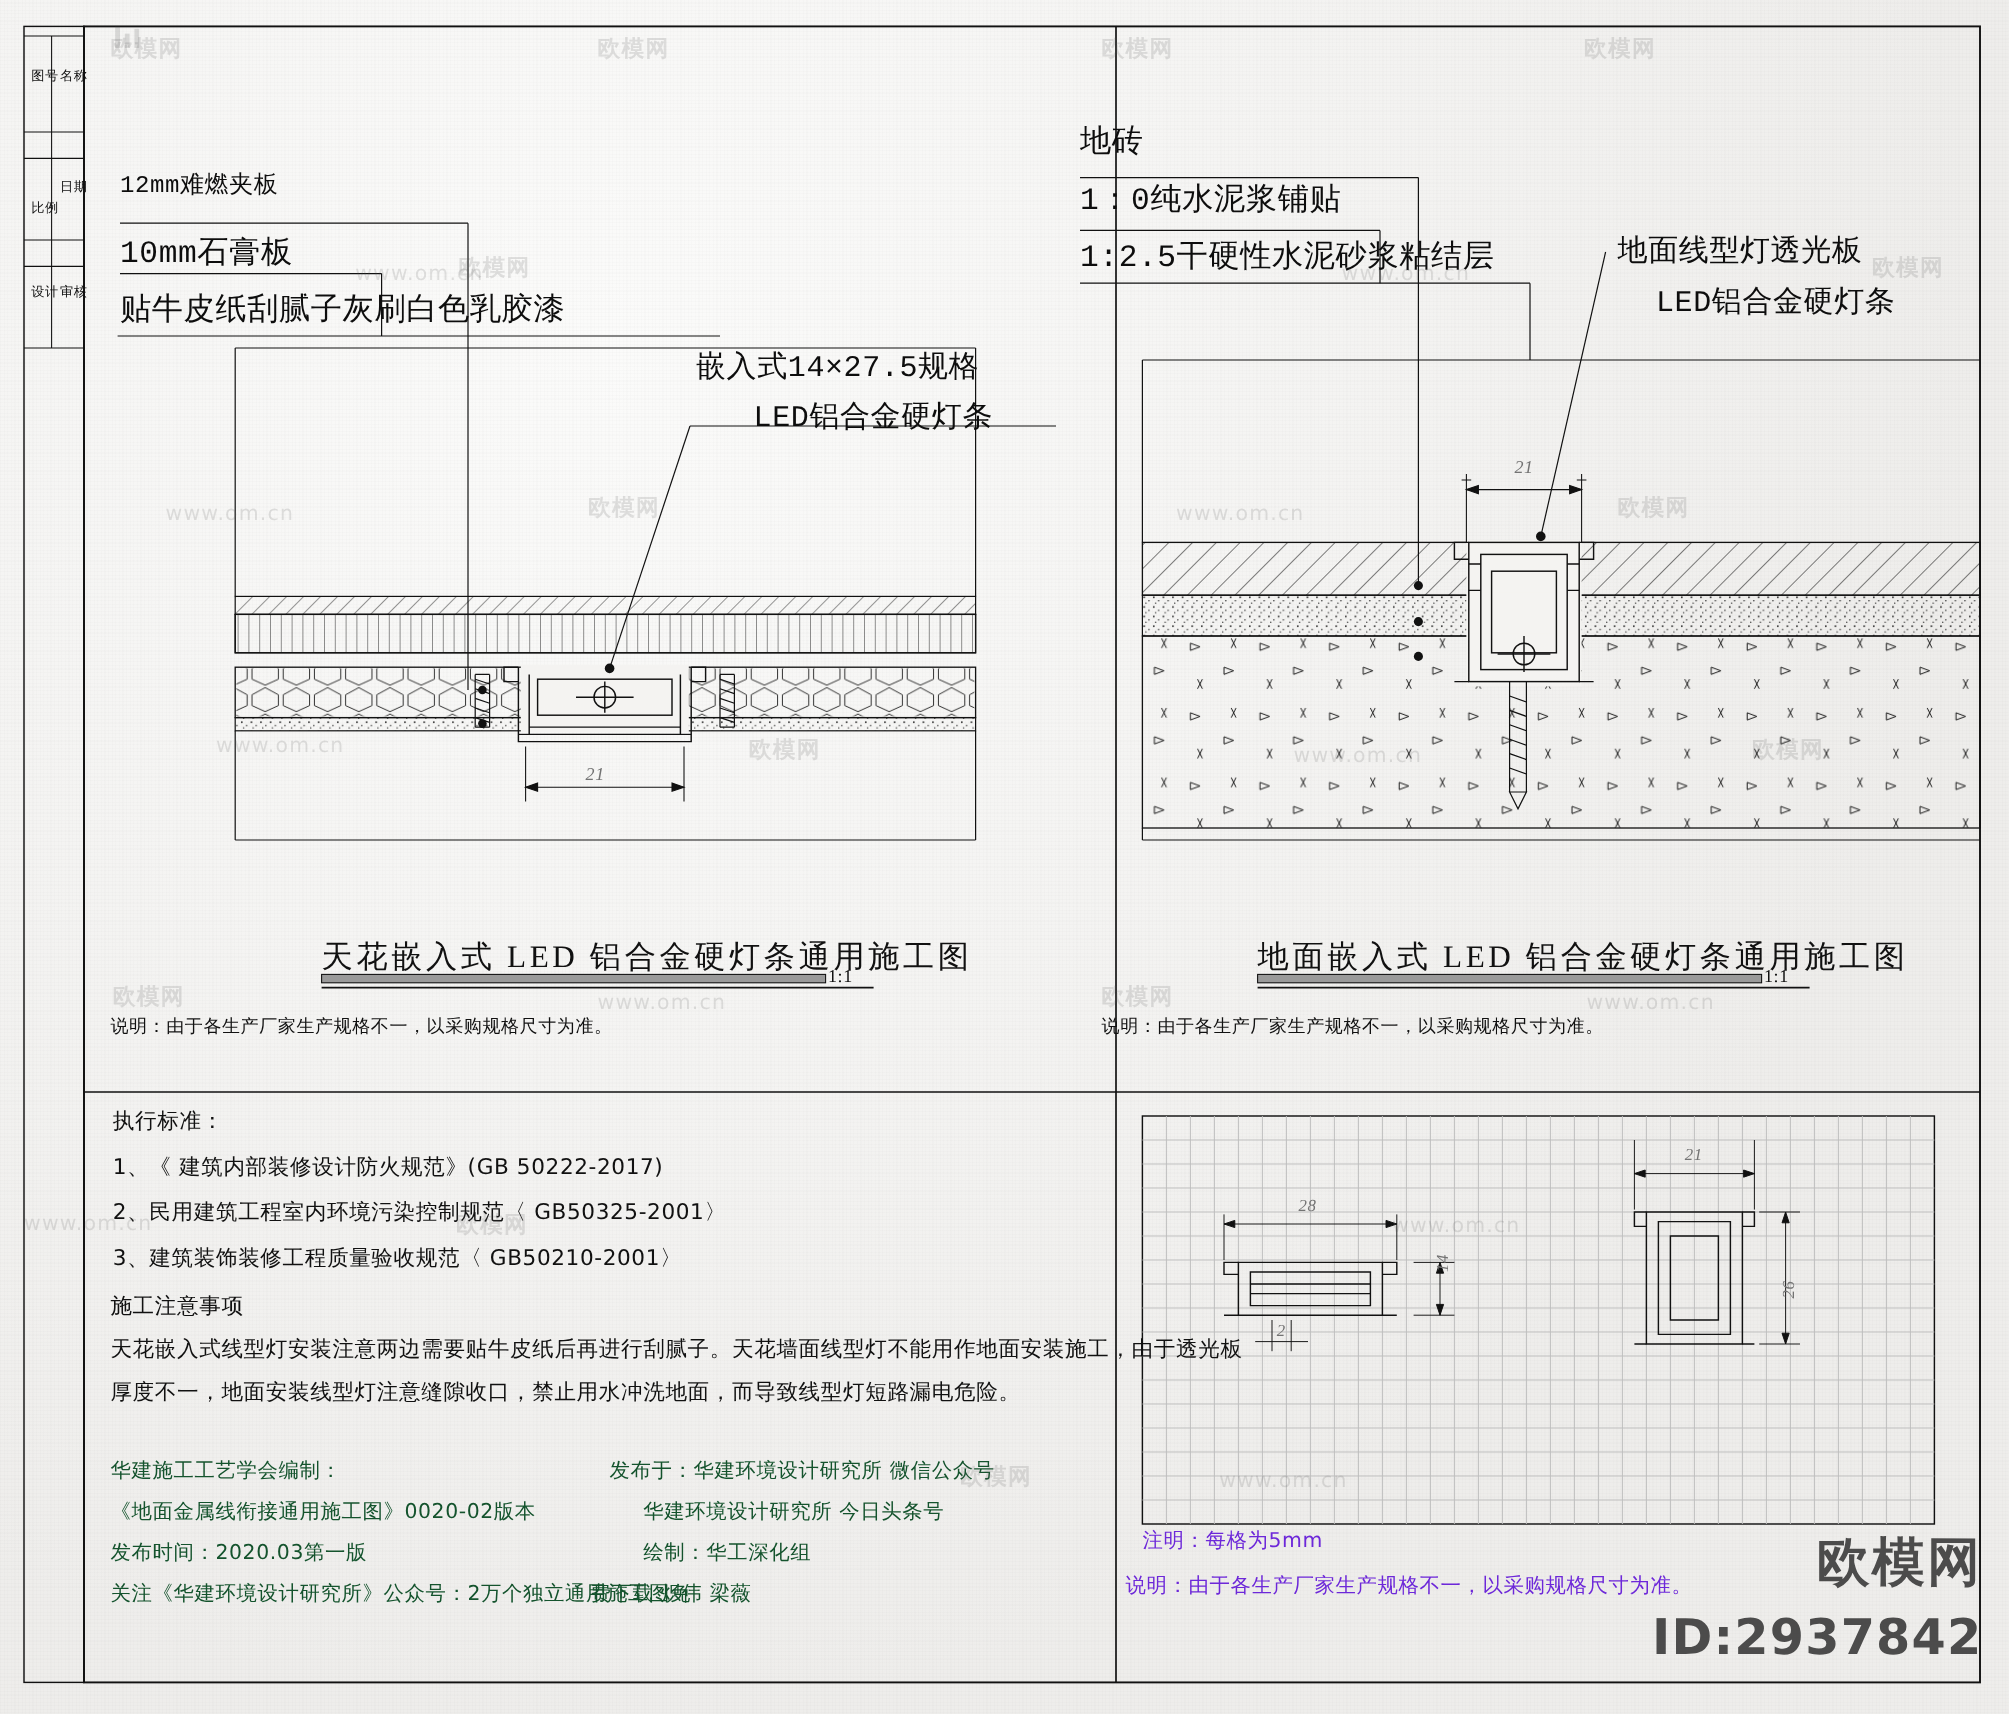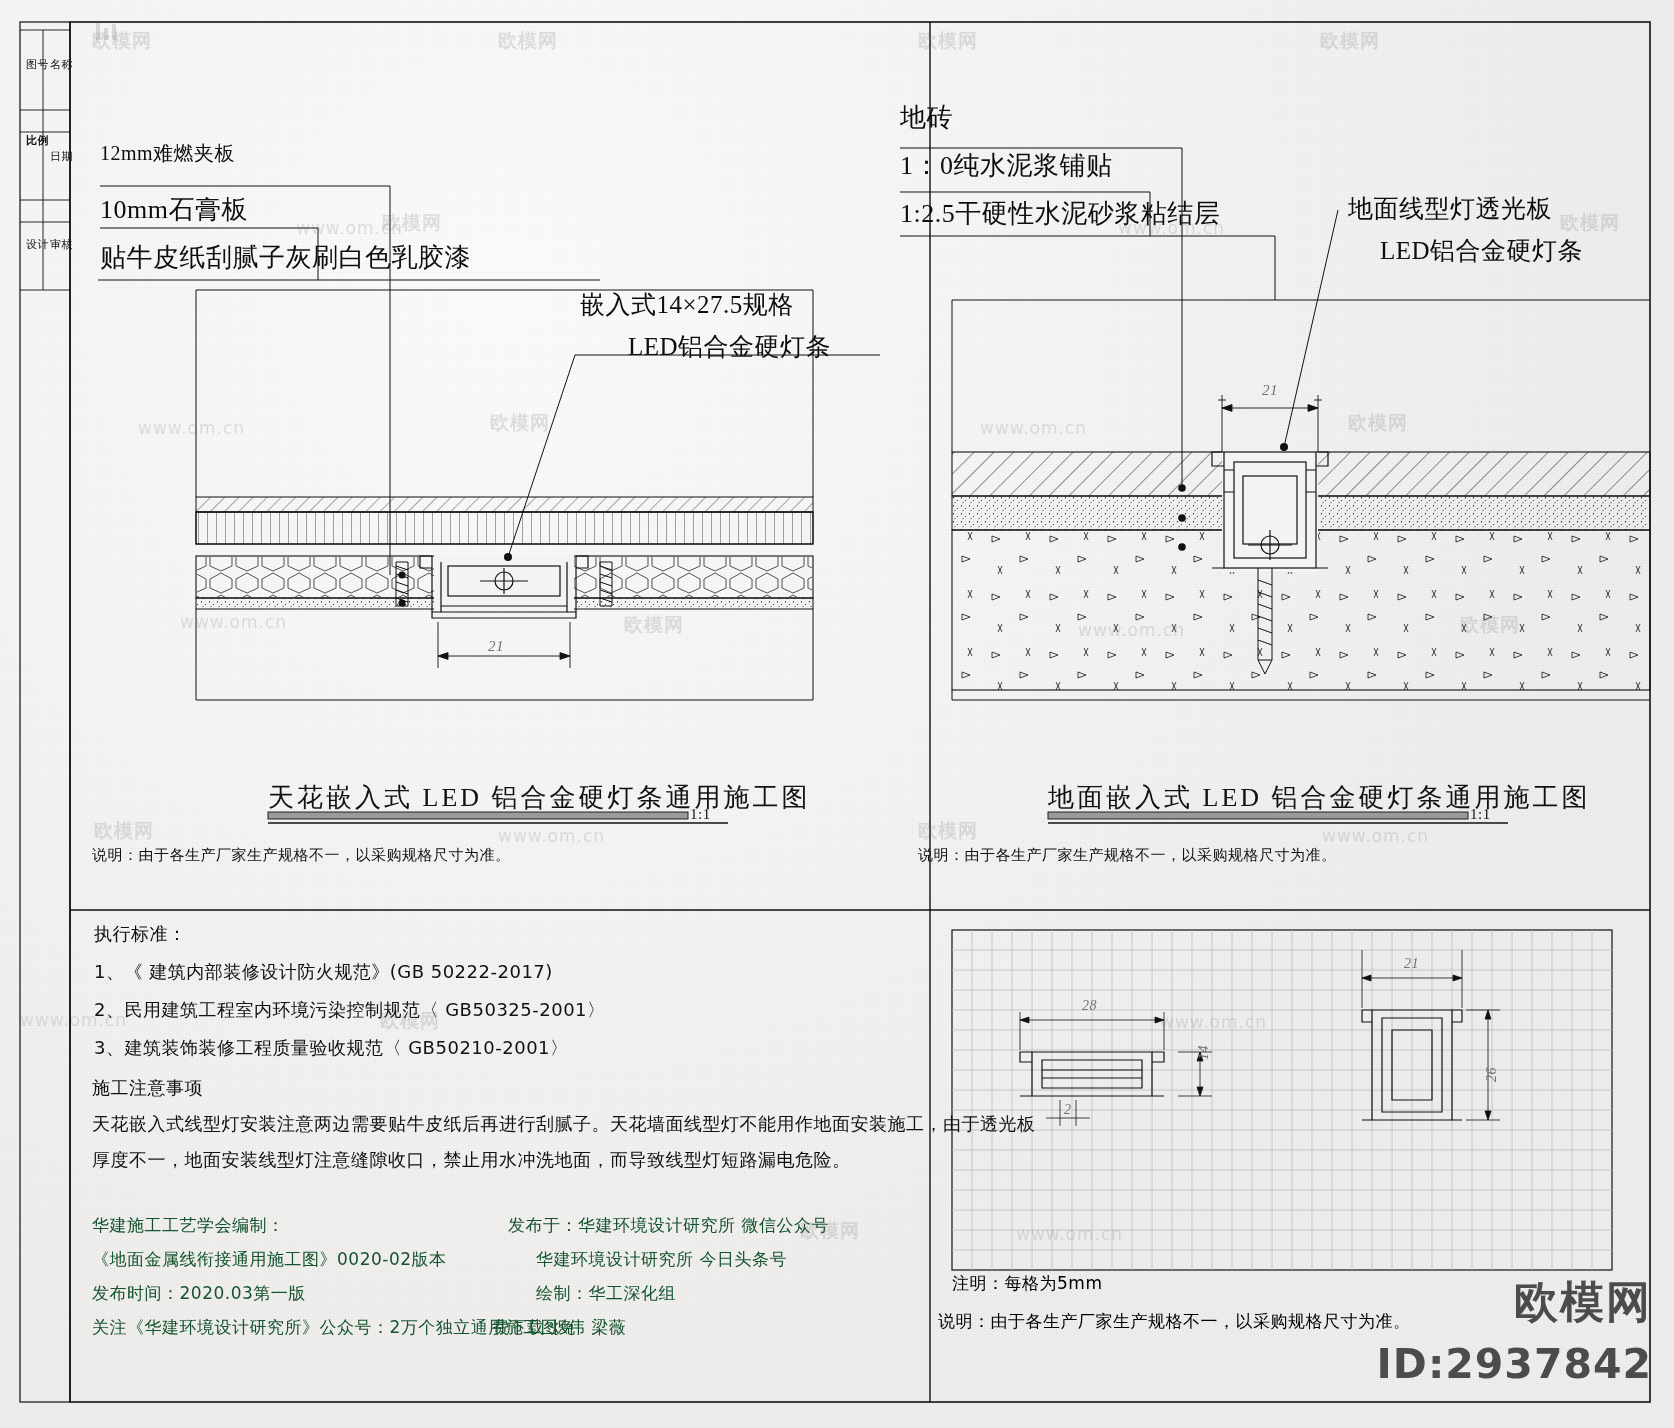--- a/index.html
+++ b/index.html
@@ -63,30 +63,30 @@
     letter-spacing:3px;
   }
   .note{
     font-family:"DejaVu Sans", sans-serif;
     font-size:15px;
     color:#111;
   }
   .small{
     font-family:"DejaVu Sans", sans-serif;
     font-size:14.5px;
-    color:#000000;
+    color:#6d28d9;
   }
   .dim{
     font-family:"Liberation Serif", serif;
     font-size:14px;
     color:#737373;
     font-style:italic;
   }
   .spec{
-    font-family:Liberation Serif, serif;
+    font-family:Liberation Mono, monospace;
     font-size:21px;
     color:#0d0d0d;
   }
   .stdline{
     font-family:"DejaVu Sans", sans-serif;
     font-size:16px;
     color:#111;
   }
   .footline{
     font-family:"DejaVu Sans", sans-serif;
@@ -396,21 +396,21 @@
 
   <g opacity="0.18" fill="#555">
     <rect x="96" y="22" width="4" height="18"></rect>
         <rect x="104" y="28" width="4" height="12"></rect>
     <rect x="112" y="24" width="4" height="16"></rect>
   </g>
 </svg>
 
 <div class="lbl" style="left:26px;top:58px;width:14px;font-size:11px;line-height:12px;"><span>图号</span></div>
 <div class="lbl" style="left:50px;top:58px;width:14px;font-size:11px;line-height:12px;"><span>名称</span></div>
-<div class="lbl" style="left:26px;top:134px;width:14px;font-size:11px;line-height:12px;font-weight:bold;"><span>比例</span></div>
+<div class="lbl" style="left:26px;top:168px;width:14px;font-size:11px;line-height:12px;"><span>比例</span></div>
 <div class="lbl" style="left:50px;top:150px;width:14px;font-size:11px;line-height:12px;"><span>日期</span></div>
 <div class="lbl" style="left:26px;top:238px;width:14px;font-size:11px;line-height:12px;"><span>设计</span></div>
 <div class="lbl" style="left:50px;top:238px;width:14px;font-size:11px;line-height:12px;text-align:right;"><span>审核</span></div>
 
 <div class="lbl spec" style="left:100px;top:140px;font-size:20px;">12mm难燃夹板</div>
 <div class="lbl spec" style="left:100px;top:192px;font-size:26px;">10mm石膏板</div>
 <div class="lbl spec" style="left:100px;top:240px;font-size:26px;">贴牛皮纸刮腻子灰刷白色乳胶漆</div>
 
 <div class="lbl spec" style="left:580px;top:288px;font-size:25px;">嵌入式14×27.5规格</div>
 <div class="lbl spec" style="left:628px;top:330px;font-size:25px;">LED铝合金硬灯条</div>

